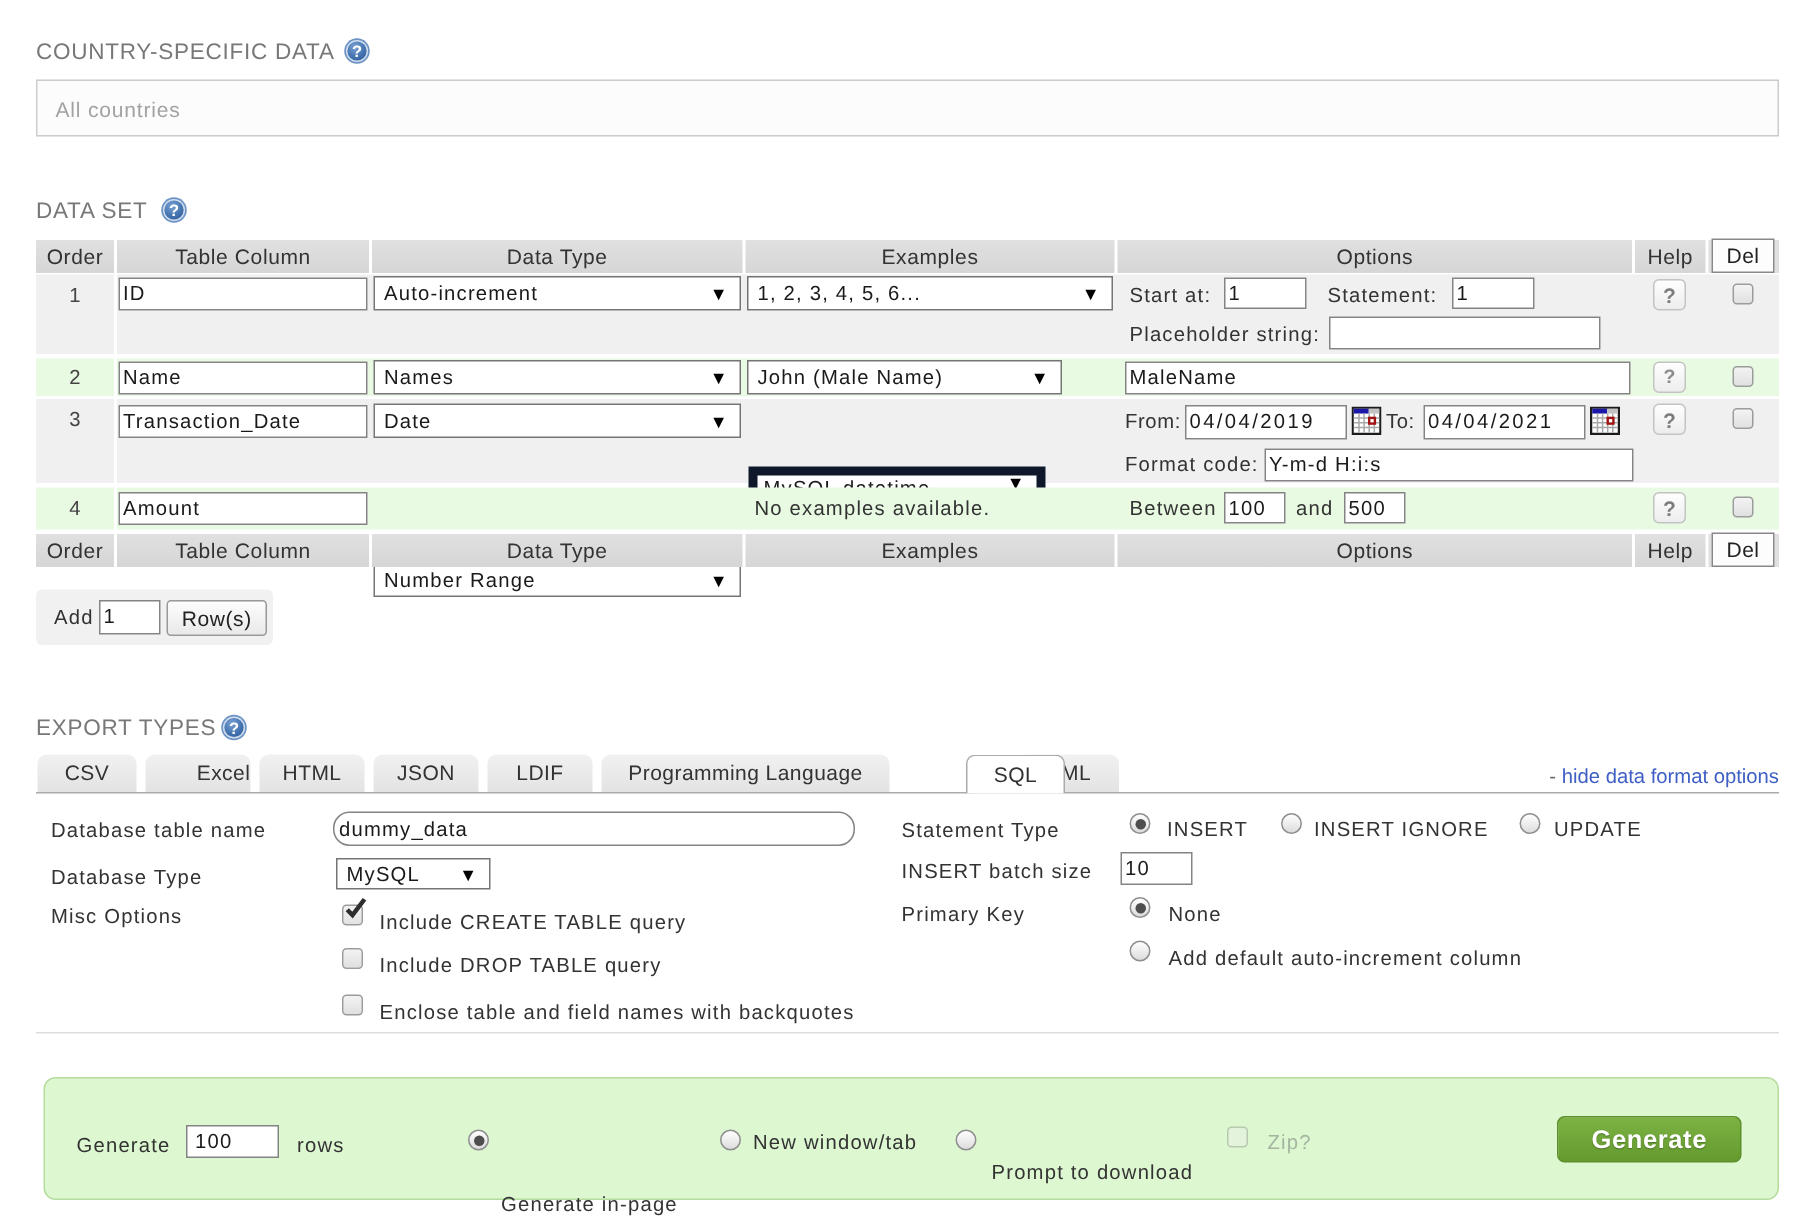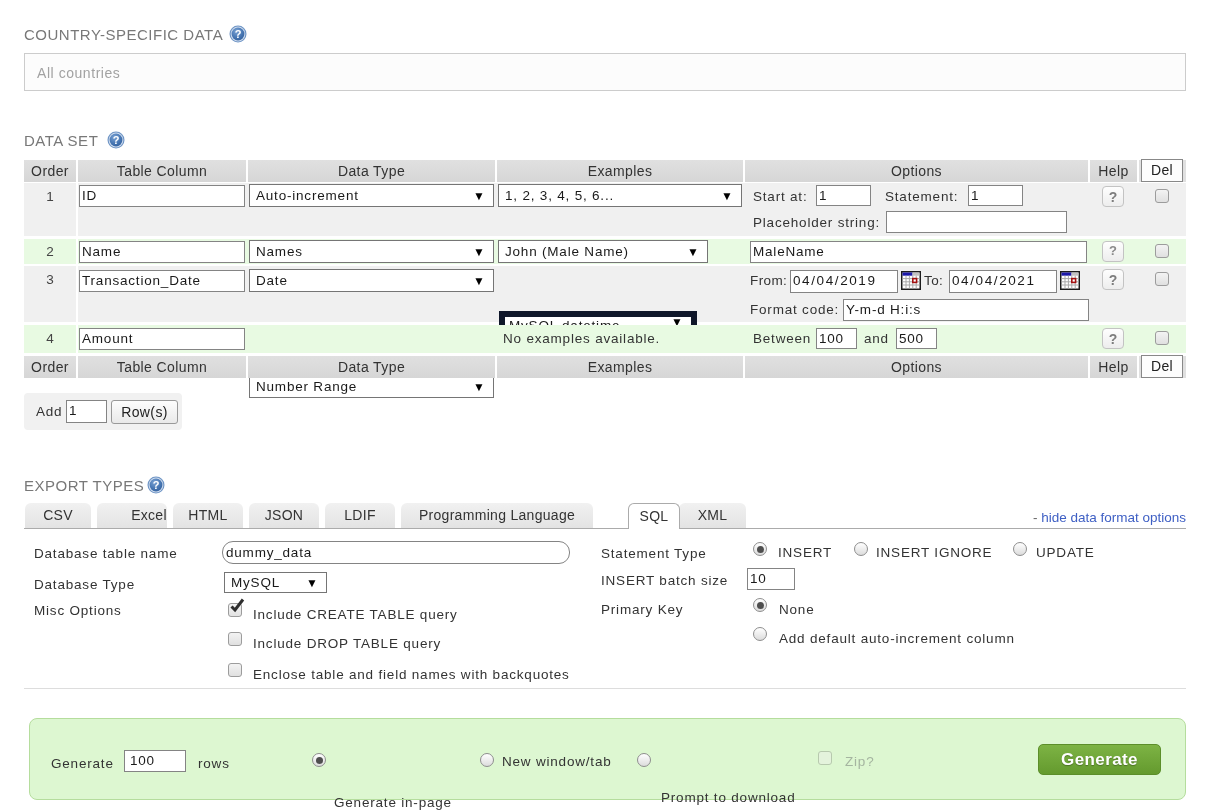--- a/index.html
+++ b/index.html
@@ -167,21 +167,21 @@
   <text x="9" y="13" font-size="11" font-weight="bold" fill="#fff" text-anchor="middle" font-family="Liberation Sans">?</text>
 </svg>
 
 <div class="abs" style="left:24px; top:528px; width:1162px; height:1px; background:#ababab;"></div>
 <div class="tab" style="left:25px;  width:66px;">CSV</div>
 <div class="tab" style="left:97px;  width:70px;padding-left:34px;">Excel</div>
 <div class="tab" style="left:173px; width:70px;">HTML</div>
 <div class="tab" style="left:249px; width:70px;">JSON</div>
 <div class="tab" style="left:325px; width:70px;">LDIF</div>
 <div class="tab" style="left:401px; width:192px;">Programming Language</div>
-<div class="tab active" style="left:628px; width:52px;">SQL</div>
+<div class="tab active" style="left:644px; width:66px;">SQL</div>
 <div class="tab" style="left:679px; width:67px;">XML</div>
 <div class="abs" style="right:21px; top:510px; font-size:13.5px; letter-spacing:0;"><span style="color:#666;">- </span><span style="color:#3e5fc4;">hide data format options</span></div>
 
 <div class="lbl" style="left:34px; top:546px;">Database table name</div>
 <div class="inp" style="left:222px; top:541px; width:348px; height:23px; line-height:21px; padding-left:3px;border-radius:11px;">dummy_data</div>
 <div class="lbl" style="left:34px; top:577px;">Database Type</div>
 <div class="sel" style="left:224px; top:572px; width:103px; height:21px; line-height:19px;">MySQL<span class="ar">▼</span></div>
 <div class="lbl" style="left:34px; top:603px;">Misc Options</div>
 
 <div class="cbx" style="left:228px; top:603px; background:linear-gradient(#f4f4f4,#e2e2e2);"></div>
@@ -215,16 +215,16 @@
 
 <div class="abs" style="left:29px; top:718px; width:1157px; height:82px; background:#ddf7d1; border:1px solid #b5dd9d; border-radius:8px;"></div>
 <div class="lbl" style="left:51px; top:756px;">Generate</div>
 <div class="inp" style="left:124px; top:750px; width:62px; height:22px; line-height:20px; padding-left:5px;">100</div>
 <div class="lbl" style="left:198px; top:756px;">rows</div>
 <div class="rad on" style="left:312px; top:753px;"></div>
 <div class="lbl" style="left:334px; top:754px;margin-top:41px;">Generate in-page</div>
 <div class="rad" style="left:480px; top:753px;"></div>
 <div class="lbl" style="left:502px; top:754px;">New window/tab</div>
 <div class="rad" style="left:637px; top:753px;"></div>
-<div class="lbl" style="left:661px; top:790px;">Prompt to download</div>
+<div class="lbl" style="left:661px; top:774px;">Prompt to download</div>
 <div class="cbx" style="left:818px; top:751px; background:#e4f3dc; border-color:#b7c9ae;"></div>
 <div class="lbl" style="left:845px; top:754px; color:#a5b5a0;">Zip?</div>
 <div class="abs" style="left:1038px; top:744px; width:123px; height:31px; background:linear-gradient(#7db344,#649a2e); border:1px solid #5c8e2a; border-radius:5px; text-align:center; line-height:29px; font-size:17px; font-weight:bold; color:#fff; letter-spacing:0.4px; text-shadow:0 1px 1px rgba(0,0,0,0.3);">Generate</div>
 
 </body></html>

